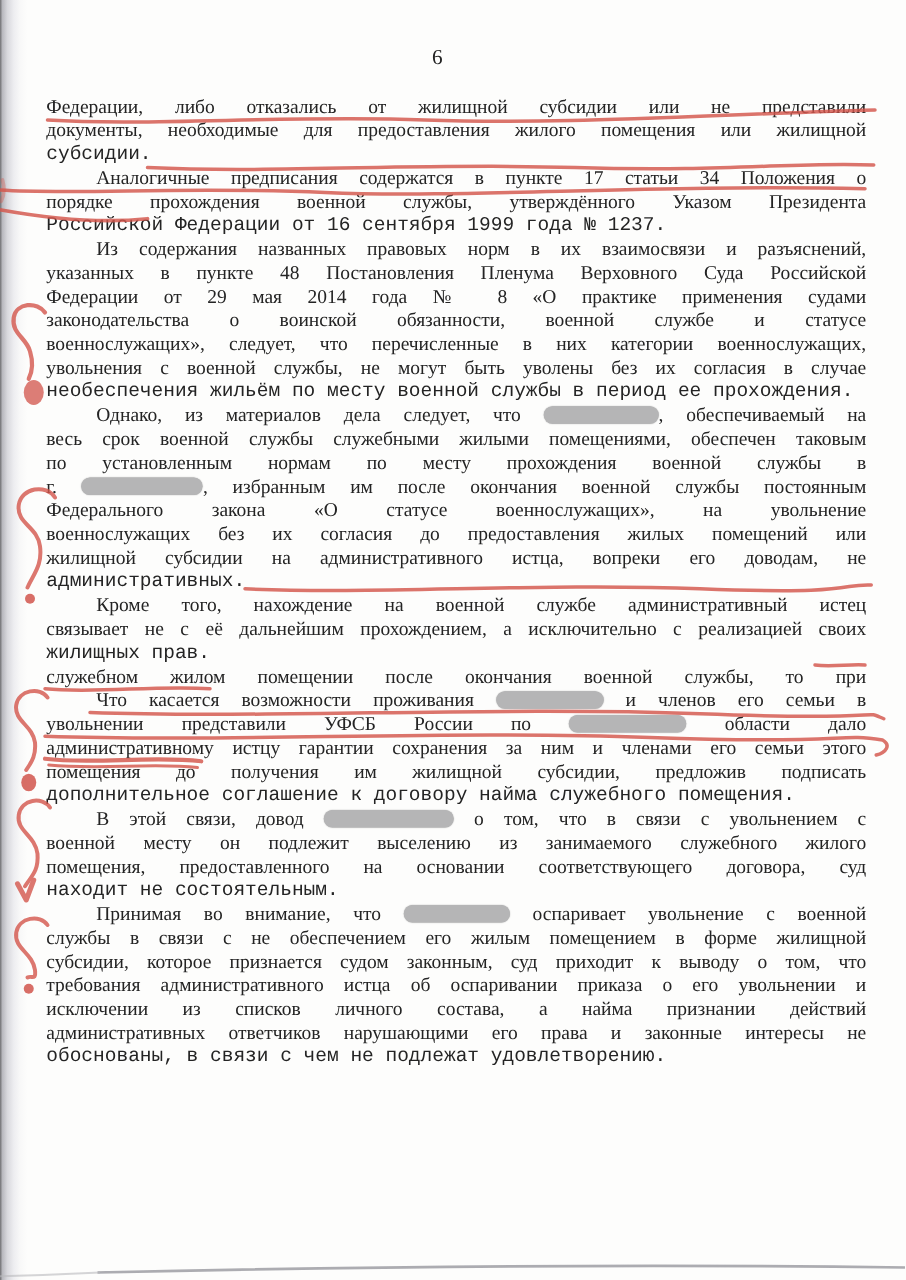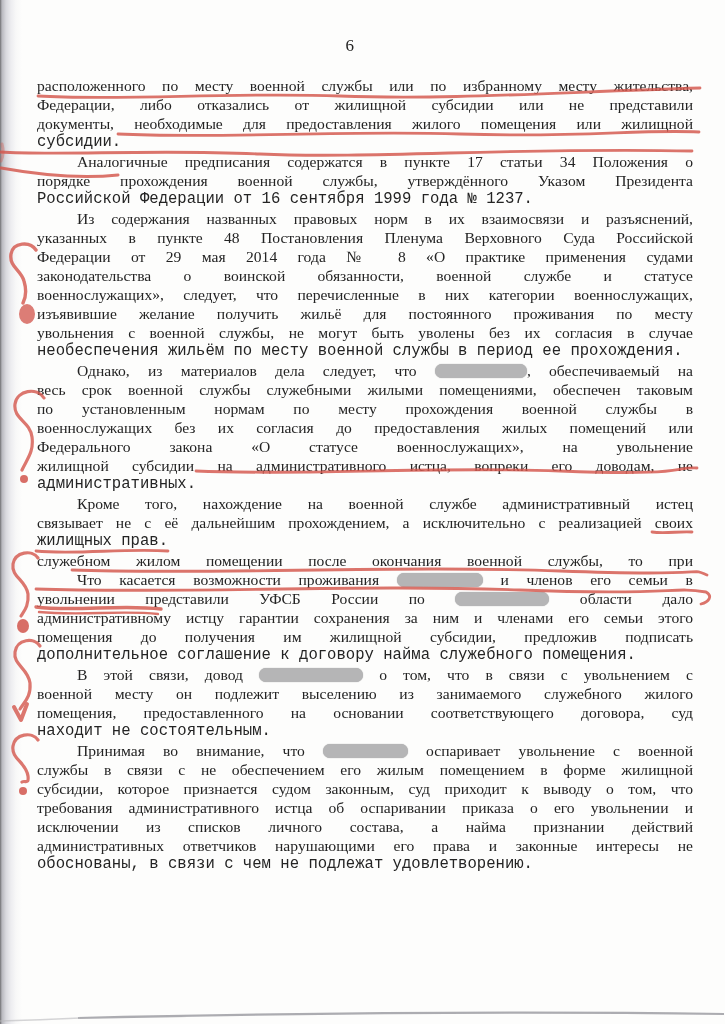--- a/index.html
+++ b/index.html
@@ -52,41 +52,41 @@
 </style>
 </head>
 <body>
 
 <div class="page">
   <div class="edge-left"></div>
 
   <div class="pagenum">6</div>
 
   <div class="textblock">
-    <div class="ln">расположенного по месту военной службы или по избранному месту жительства,</div>
     <div class="ln">Федерации, либо отказались от жилищной субсидии или не представили</div>
     <div class="ln">документы, необходимые для предоставления жилого помещения или жилищной</div>
     <div class="ln last">субсидии.</div>
     <div class="ln ind">Аналогичные предписания содержатся в пункте 17 статьи 34 Положения о</div>
     <div class="ln">порядке прохождения военной службы, утверждённого Указом Президента</div>
     <div class="ln last">Российской Федерации от 16 сентября 1999 года № 1237.</div>
     <div class="ln ind">Из содержания названных правовых норм в их взаимосвязи и разъяснений,</div>
     <div class="ln">указанных в пункте 48 Постановления Пленума Верховного Суда Российской</div>
     <div class="ln">Федерации от 29 мая 2014 года № 8 «О практике применения судами</div>
     <div class="ln">законодательства о воинской обязанности, военной службе и статусе</div>
     <div class="ln">военнослужащих», следует, что перечисленные в них категории военнослужащих,</div>
-    <div class="ln">изъявившие желание получить жильё для постоянного проживания по месту</div>
     <div class="ln">увольнения с военной службы, не могут быть уволены без их согласия в случае</div>
     <div class="ln last">необеспечения жильём по месту военной службы в период ее прохождения.</div>
     <div class="ln ind"><span>Однако, из материалов дела следует, что</span>
       <span class="redact" style="width:92px"></span><span>, обеспечиваемый на</span></div>
     <div class="ln">весь срок военной службы служебными жилыми помещениями, обеспечен таковым</div>
     <div class="ln">по установленным нормам по месту прохождения военной службы в</div>
+    <div class="ln"><span>г.</span>
+      <span class="redact" style="width:97px"></span><span>, избранным им после окончания военной службы постоянным</span></div>
+    <div class="ln">Федерального закона «О статусе военнослужащих», на увольнение</div>
     <div class="ln">военнослужащих без их согласия до предоставления жилых помещений или</div>
-    <div class="ln">Федерального закона «О статусе военнослужащих», на увольнение</div>
     <div class="ln">жилищной субсидии на административного истца, вопреки его доводам, не</div>
     <div class="ln last">административных.</div>
     <div class="ln ind">Кроме того, нахождение на военной службе административный истец</div>
     <div class="ln">связывает не с её дальнейшим прохождением, а исключительно с реализацией своих</div>
     <div class="ln last">жилищных прав.</div>
     <div class="ln">служебном жилом помещении после окончания военной службы, то при</div>
     <div class="ln ind"><span>Что касается возможности проживания</span>
       <span class="redact" style="width:86px"></span>
       <span>и членов его семьи в</span></div>
     <div class="ln"><span>увольнении представили УФСБ России по</span>

